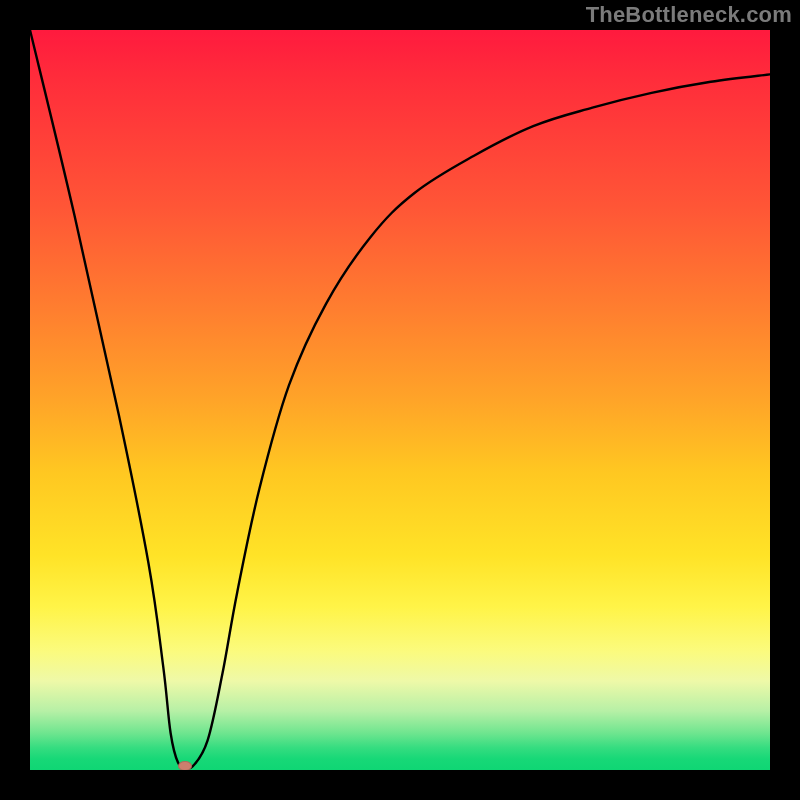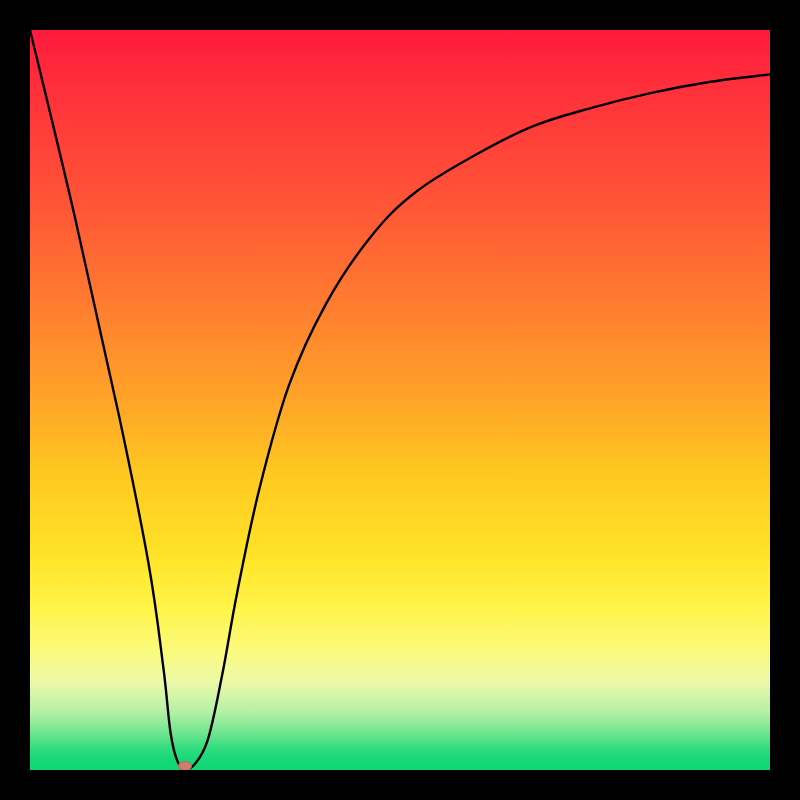--- a/index.html
+++ b/index.html
@@ -69,20 +69,21 @@
     background: #cc7f6e;
     border-radius: 50%;
     transform: translate(-50%, -50%);
     box-shadow: 0 0 0 1px rgba(0,0,0,0.15) inset;
   }
 </style>
 </head>
 <body>
 
 <div class="frame">
+  <div class="watermark">TheBottleneck.com</div>
 
   <div class="plot-area">
     <div class="gradient"></div>
     <svg class="curve" viewBox="0 0 740 740" preserveAspectRatio="none">
       <path id="curve-path" fill="none" stroke="#000" stroke-width="2.4" stroke-linejoin="round" stroke-linecap="round" d="M 0 0 C 7.991999999999999 33.3, 28.416 115.736, 44.4 185 C 60.384 254.264, 75.47999999999999 322.196, 88.8 384.8 C 102.12 447.404, 110.408 487.51199999999994, 118.4 532.8 C 126.39200000000001 578.088, 129.20399999999998 605.764, 133.2 636.4 C 137.196 667.036, 137.93599999999998 685.684, 140.6 703 C 143.264 720.316, 145.33599999999998 726.606, 148 732.6 C 150.66400000000002 738.594, 152.736 735.634, 155.4 736.3 C 158.06400000000002 736.9659999999999, 158.804 740.962, 162.8 736.3 C 166.79600000000002 731.6379999999999, 172.272 727.05, 177.6 710.4 C 182.928 693.75, 187.072 670.4399999999999, 192.4 643.8 C 197.728 617.16, 200.54000000000002 595.6999999999999, 207.20000000000002 562.4 C 213.86 529.1, 220.07600000000002 496.096, 229.4 458.8 C 238.724 421.504, 247.012 388.5, 259 355.2 C 270.988 321.9, 281.348 300.44, 296 273.8 C 310.652 247.16000000000003, 324.41600000000005 227.18000000000006, 340.40000000000003 207.20000000000005 C 356.384 187.22000000000003, 366.15200000000004 177.45199999999994, 384.8 162.79999999999995 C 403.448 148.14799999999997, 422.688 137.78800000000004, 444 125.80000000000007 C 465.312 113.81200000000008, 481.88800000000003 104.85800000000008, 503.20000000000005 96.20000000000005 C 524.5120000000001 87.54200000000002, 541.088 83.69399999999995, 562.4 77.69999999999993 C 583.712 71.70599999999992, 600.288 67.56199999999997, 621.6 62.89999999999998 C 642.912 58.237999999999985, 659.488 55.12999999999993, 680.8000000000001 51.799999999999955 C 702.1120000000001 48.46999999999998, 729.344 45.73200000000006, 740 44.40000000000009"></path>
     </svg>
     <div id="marker" class="marker" style="left: 155.4px; top: 736.3px;"></div>
   </div>
 </div>
 

